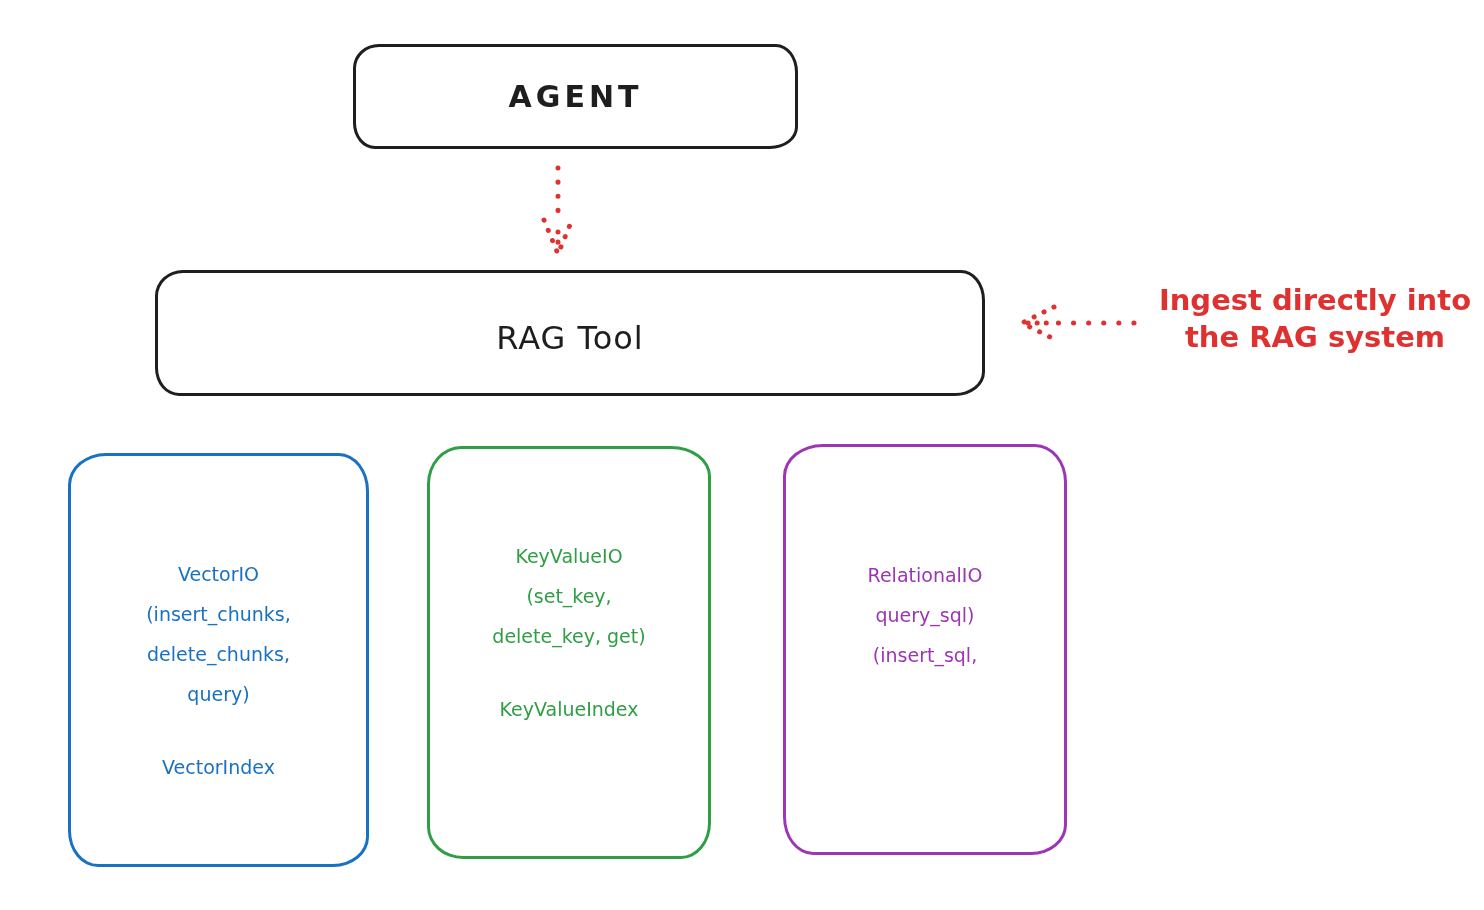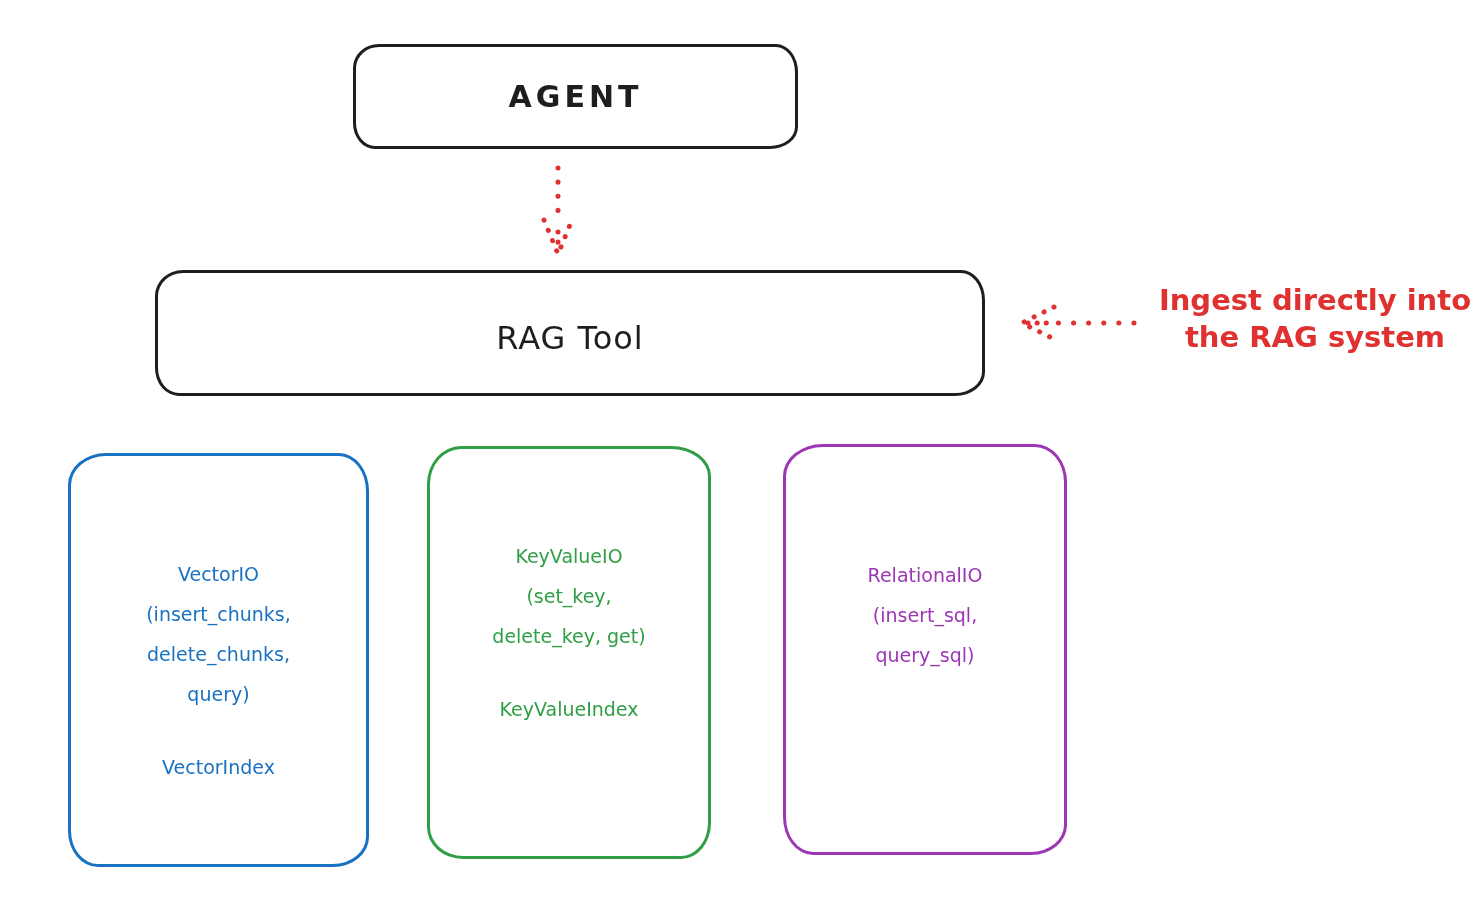--- a/index.html
+++ b/index.html
@@ -123,17 +123,17 @@
 
   <div class="io-box io-box-keyvalue" style="border-color: rgb(47, 158, 68); color: rgb(47, 158, 68);">
     <div class="io-line">KeyValueIO</div>
     <div class="io-line">(set_key,</div>
     <div class="io-line">delete_key, get)</div>
     <div class="io-line io-index">KeyValueIndex</div>
   </div>
 
   <div class="io-box io-box-relational" style="border-color: rgb(156, 54, 181); color: rgb(156, 54, 181);">
     <div class="io-line">RelationalIO</div>
+    <div class="io-line">query_sql)</div>
     <div class="io-line">(insert_sql,</div>
-    <div class="io-line">query_sql)</div>
   </div>
 
 </div>
 
 </body></html>

